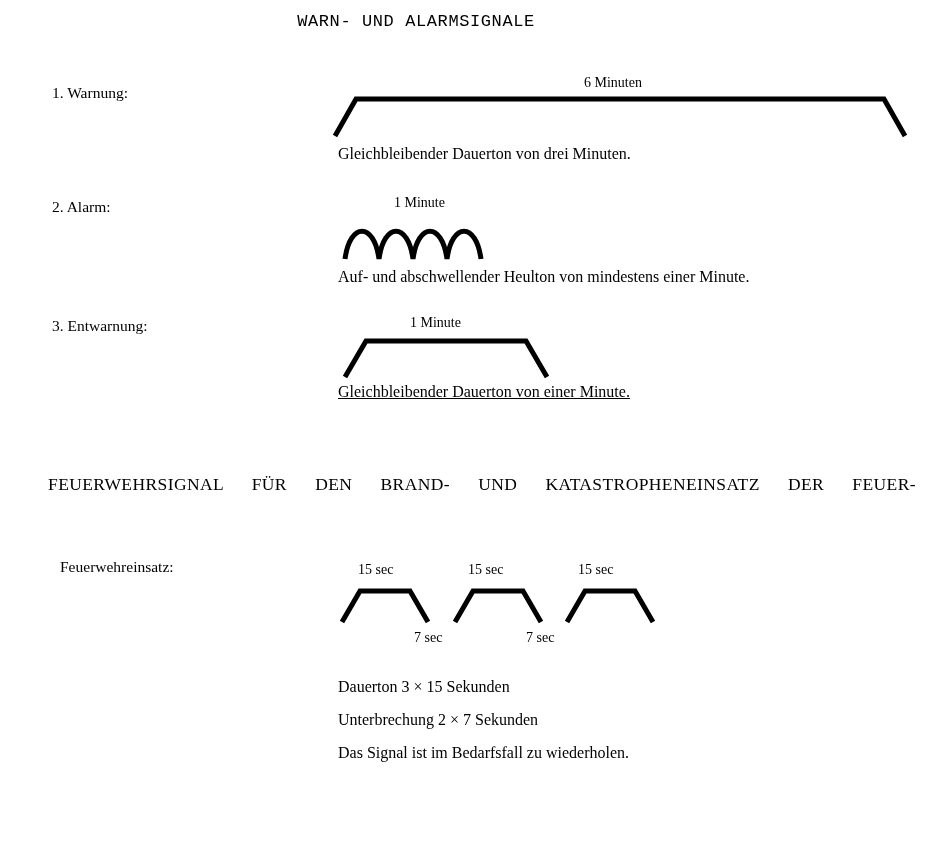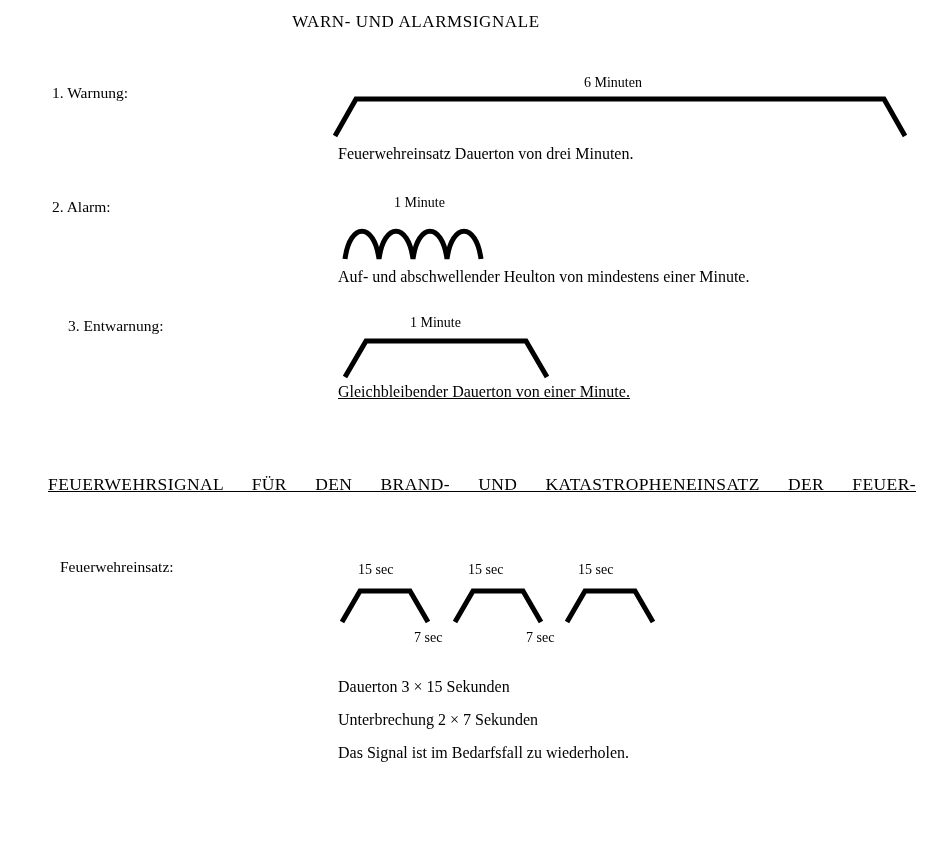--- a/index.html
+++ b/index.html
@@ -21,30 +21,30 @@
   }
   
   .heading-1 {
     position: absolute;
     top: 12px;
     left: 0;
     width: 832px;
     text-align: center;
     font-size: 17px;
     letter-spacing: 0.6px;
+    font-family: Liberation Mono, monospace;
   }
   .heading-2 {
     position: absolute;
     top: 470px;
     left: 48px;
     width: 868px;
     font-size: 17.5px;
     letter-spacing: 0.4px;
     line-height: 28px;
-    text-decoration: underline;
   }
   .heading-2 .line1 {
     display: block;
     text-align: justify;
     text-align-last: justify;
     white-space: nowrap;
   }
   .heading-2 .line2 {
     display: block;
     text-align: center;
@@ -91,39 +91,39 @@
   <div class="row-label" style="top:84px; left:52px;">1. Warnung:</div>
 
   <div class="tick-label" style="top:75px; left:584px;">6 Minuten</div>
 
   <div class="wave" style="top:92px; left:330px;">
     <svg width="580" height="48" viewBox="0 0 580 48">
       <path d="M 5 44 L 26 7 L 554 7 L 575 44" fill="none" stroke="#000000" stroke-width="5" stroke-linecap="butt" stroke-linejoin="miter"></path>
     </svg>
   </div>
 
-  <div class="caption" style="top:145px; left:338px;">Feuerwehreinsatz Dauerton von drei Minuten.</div>
+  <div class="caption" style="top:145px; left:338px;">Gleichbleibender Dauerton von drei Minuten.</div>
 
   <div class="row-label" style="top:198px; left:52px;">2. Alarm:</div>
 
   <div class="tick-label" style="top:195px; left:394px;">1 Minute</div>
 
   <div class="wave" style="top:214px; left:340px;">
     <svg width="190" height="50" viewBox="0 0 190 50">
       <path d="M 5 45
                C 10 8, 34 8, 39 45
                C 44 8, 68 8, 73 45
                C 78 8, 102 8, 107 45
                C 112 8, 136 8, 141 45" fill="none" stroke="#000000" stroke-width="5" stroke-linecap="butt" stroke-linejoin="miter"></path>
     </svg>
   </div>
 
   <div class="caption" style="top:268px; left:338px;">Auf- und abschwellender Heulton von mindestens einer Minute.</div>
 
-  <div class="row-label" style="top:317px; left:52px;margin-left:16px;">3. Entwarnung:</div>
+  <div class="row-label" style="top:317px; left:52px;">3. Entwarnung:</div>
 
   <div class="tick-label" style="top:315px; left:410px;">1 Minute</div>
 
   <div class="wave" style="top:333px; left:340px;">
     <svg width="220" height="48" viewBox="0 0 220 48">
       <path d="M 5 44 L 26 8 L 186 8 L 207 44" fill="none" stroke="#000000" stroke-width="5" stroke-linecap="butt" stroke-linejoin="miter"></path>
     </svg>
   </div>
 
   <div class="caption" style="top:383px; left:338px;text-decoration:underline;">Gleichbleibender Dauerton von einer Minute.</div>

